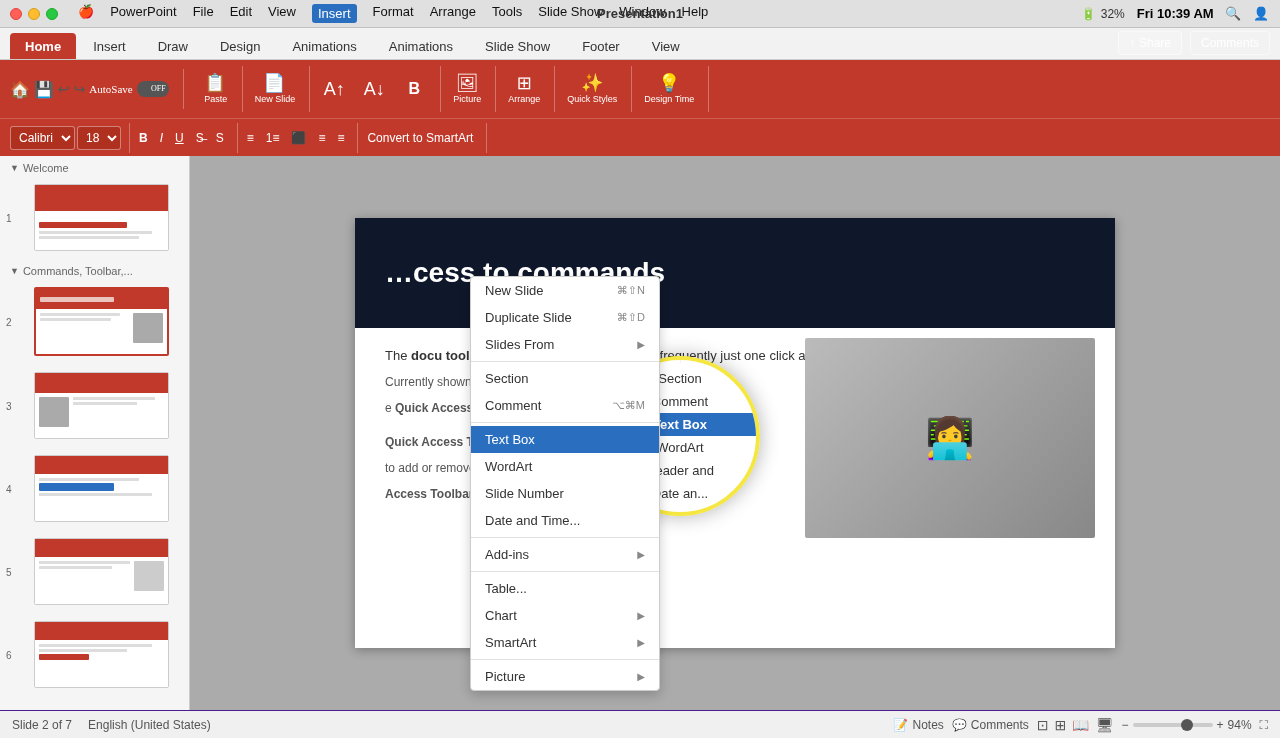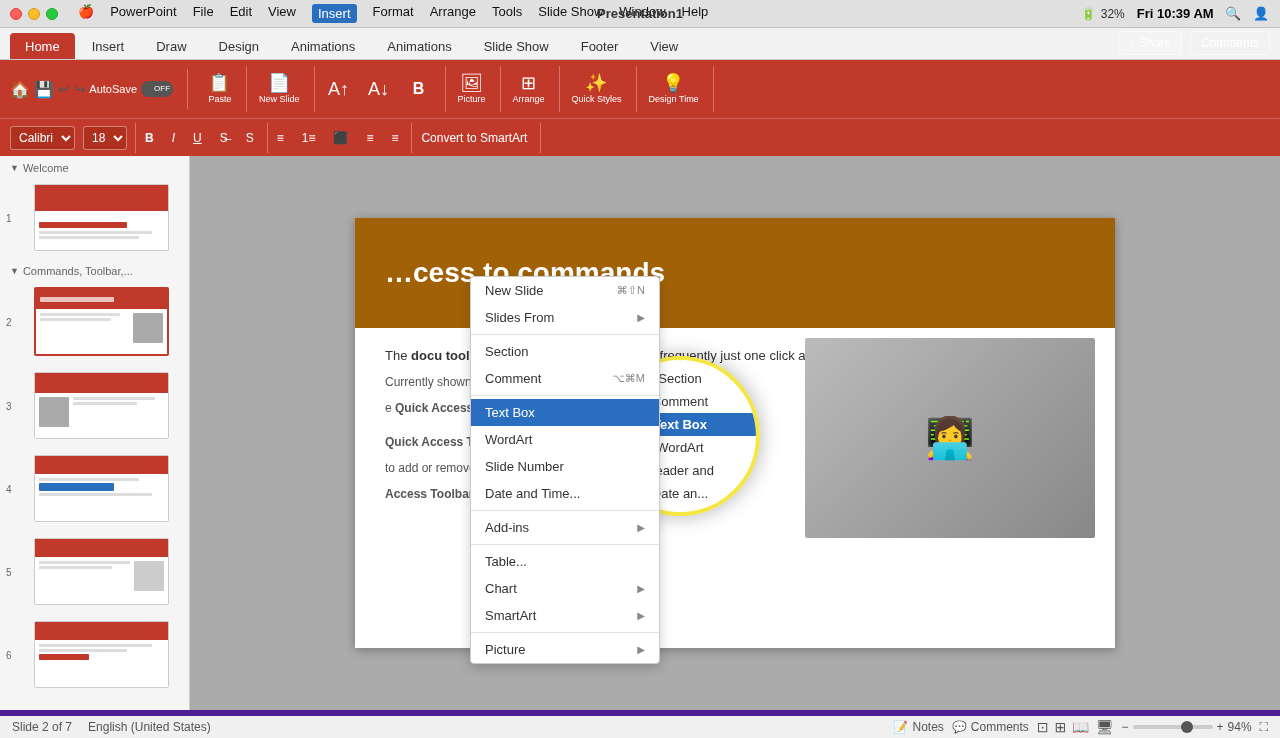--- a/index.html
+++ b/index.html
@@ -25,39 +25,39 @@
 
     
     #ribbon-tabs {
       height: 32px; background: #f2f2f2; display: flex; align-items: flex-end; padding-left: 10px;
       border-bottom: 1px solid #ccc;
     }
     .ribbon-tab {
       padding: 5px 14px; font-size: 13px; cursor: pointer; color: #333; border: 1px solid transparent;
       border-bottom: none; border-radius: 4px 4px 0 0; margin-right: 2px;
     }
-    .ribbon-tab.active { background: #c0392b; color: #fff; font-weight: 400; }
+    .ribbon-tab.active { background: #c0392b; color: #fff; font-weight: 700; }
 
     
     #toolbar {
       height: 58px; background: #c0392b; display: flex; align-items: center; padding: 0 10px; gap: 6px;
     }
     .tb-group { display: flex; align-items: center; gap: 4px; border-right: 1px solid rgba(255,255,255,0.3); padding-right: 8px; height: 46px; }
     .tb-btn { display: flex; flex-direction: column; align-items: center; justify-content: center; padding: 3px 6px; border-radius: 3px; cursor: pointer; color: #fff; font-size: 10px; min-width: 36px; }
     .tb-icon { font-size: 18px; line-height: 1; }
     .tb-label { font-size: 9px; margin-top: 2px; }
     .share-btn { background: rgba(255,255,255,0.2); color: #fff; border: 1px solid rgba(255,255,255,0.5); border-radius: 4px; padding: 4px 10px; font-size: 12px; cursor: pointer; display: flex; align-items: center; gap: 4px; }
     .comments-btn { background: transparent; color: #fff; border: 1px solid rgba(255,255,255,0.5); border-radius: 4px; padding: 4px 10px; font-size: 12px; cursor: pointer; }
 
     
     #toolbar2 {
       height: 38px; background: #c0392b; display: flex; align-items: center; padding: 0 10px; gap: 4px;
       border-top: 1px solid rgba(255,255,255,0.2);
     }
-    .tb2-group { display: flex; align-items: center; gap: 8px; border-right: 1px solid rgba(255,255,255,0.3); padding-right: 8px; height: 30px; }
+    .tb2-group { display: flex; align-items: center; gap: 2px; border-right: 1px solid rgba(255,255,255,0.3); padding-right: 8px; height: 30px; }
     .tb2-btn { color: #fff; font-size: 12px; padding: 2px 5px; border-radius: 3px; cursor: pointer; }
 
     
     #main { display: flex; height: calc(738px - 28px - 32px - 58px - 38px - 28px); }
 
     
     #slide-panel {
       width: 190px; background: #f5f5f5; border-right: 1px solid #ccc; overflow-y: auto;
       display: flex; flex-direction: column;
     }
@@ -75,21 +75,21 @@
 
     
     #slide-content {
       flex: 1; background: #ababab; display: flex; align-items: center; justify-content: center;
       position: relative; overflow: hidden;
     }
     .slide-main {
       width: 760px; height: 430px; background: #fff; position: relative; overflow: hidden; box-shadow: 0 2px 10px rgba(0,0,0,0.3);
     }
     .slide-header-bar {
-      background: #a16207; height: 110px; width: 100%; display: flex; align-items: center; padding: 0 30px;
+      background: #0f172a; height: 110px; width: 100%; display: flex; align-items: center; padding: 0 30px;
     }
     .slide-header-text { color: #fff; font-size: 28px; font-weight: 700; }
     .slide-body { padding: 20px 30px; font-size: 13px; color: #333; }
     .slide-body p { margin-bottom: 12px; }
     .slide-photo {
       position: absolute; right: 20px; top: 120px; width: 290px; height: 200px;
       background: #888; border-radius: 2px; overflow: hidden;
     }
     .photo-placeholder { width: 100%; height: 100%; background: linear-gradient(135deg, #bbb 0%, #888 100%); display: flex; align-items: center; justify-content: center; }
 
@@ -114,31 +114,31 @@
     .menu-item {
       padding: 6px 14px; font-size: 13px; cursor: pointer; color: #333; display: flex; align-items: center; justify-content: space-between;
     }
     .menu-item.highlighted { background: #2a6ebf; color: #fff; }
     .menu-separator { height: 1px; background: #e0e0e0; margin: 3px 0; }
     .menu-item .shortcut { font-size: 11px; color: #888; }
     .menu-item .arrow-right { font-size: 10px; color: #888; }
 
     
     #statusbar {
-      height: 28px; background: #f0f0f0; border-top: 6px solid #4c1d95; display: flex; align-items: center;
+      height: 28px; background: #f0f0f0; border-top: 1px solid #4c1d95; display: flex; align-items: center;
       padding: 0 12px; font-size: 12px; color: #555;
     }
     .statusbar-right { margin-left: auto; display: flex; align-items: center; gap: 8px; }
     .zoom-control { display: flex; align-items: center; gap: 4px; }
     .zoom-slider { width: 80px; height: 4px; background: #ccc; border-radius: 2px; position: relative; }
     .zoom-slider-thumb { width: 12px; height: 12px; background: #555; border-radius: 50%; position: absolute; top: -4px; left: 60%; }
     .view-icons { display: flex; gap: 6px; font-size: 14px; }
 
     
-    .autosave { display: flex; align-items: center; gap: 4px; font-size: 11px; }
+    .autosave { display: flex; align-items: center; gap: 4px; font-size: 11px; font-family: Liberation Serif, serif; }
     .autosave-toggle { background: #555; border-radius: 8px; width: 32px; height: 16px; display: inline-block; position: relative; }
     .autosave-toggle::after { content: 'OFF'; color: #fff; font-size: 8px; position: absolute; right: 3px; top: 3px; }
 
     .undo-redo { display: flex; gap: 4px; font-size: 14px; color: #555; }
   </style>
 </head>
 <body>
 
 <div id="titlebar">
   <div class="traffic-lights">
@@ -431,20 +431,24 @@
         </div>
       </div>
     </div>
 
     <div id="insert-menu">
       <div class="menu-item">
         <span>New Slide</span>
         <span class="shortcut">⌘⇧N</span>
       </div>
       <div class="menu-item">
+        <span>Duplicate Slide</span>
+        <span class="shortcut">⌘⇧D</span>
+      </div>
+      <div class="menu-item">
         <span>Slides From</span>
         <span class="arrow-right">▶</span>
       </div>
       <div class="menu-separator"></div>
       <div class="menu-item">
         <span>Section</span>
       </div>
       <div class="menu-item">
         <span>Comment</span>
         <span class="shortcut">⌥⌘M</span>

